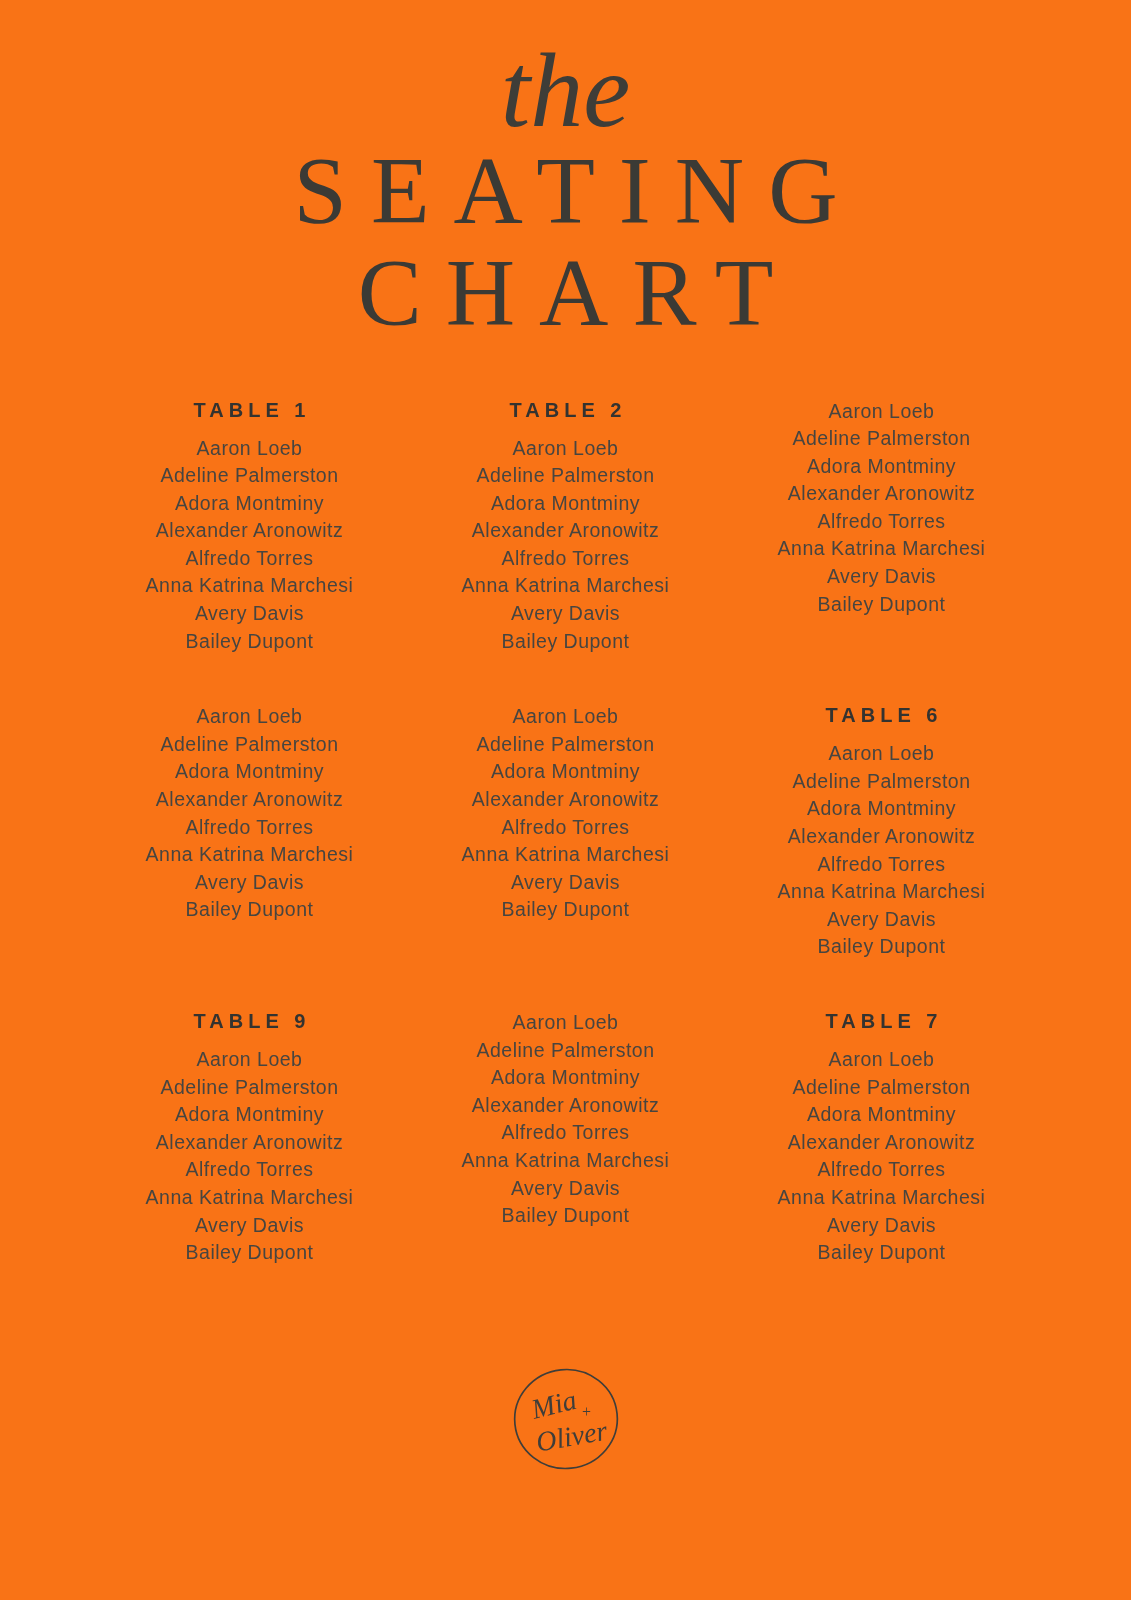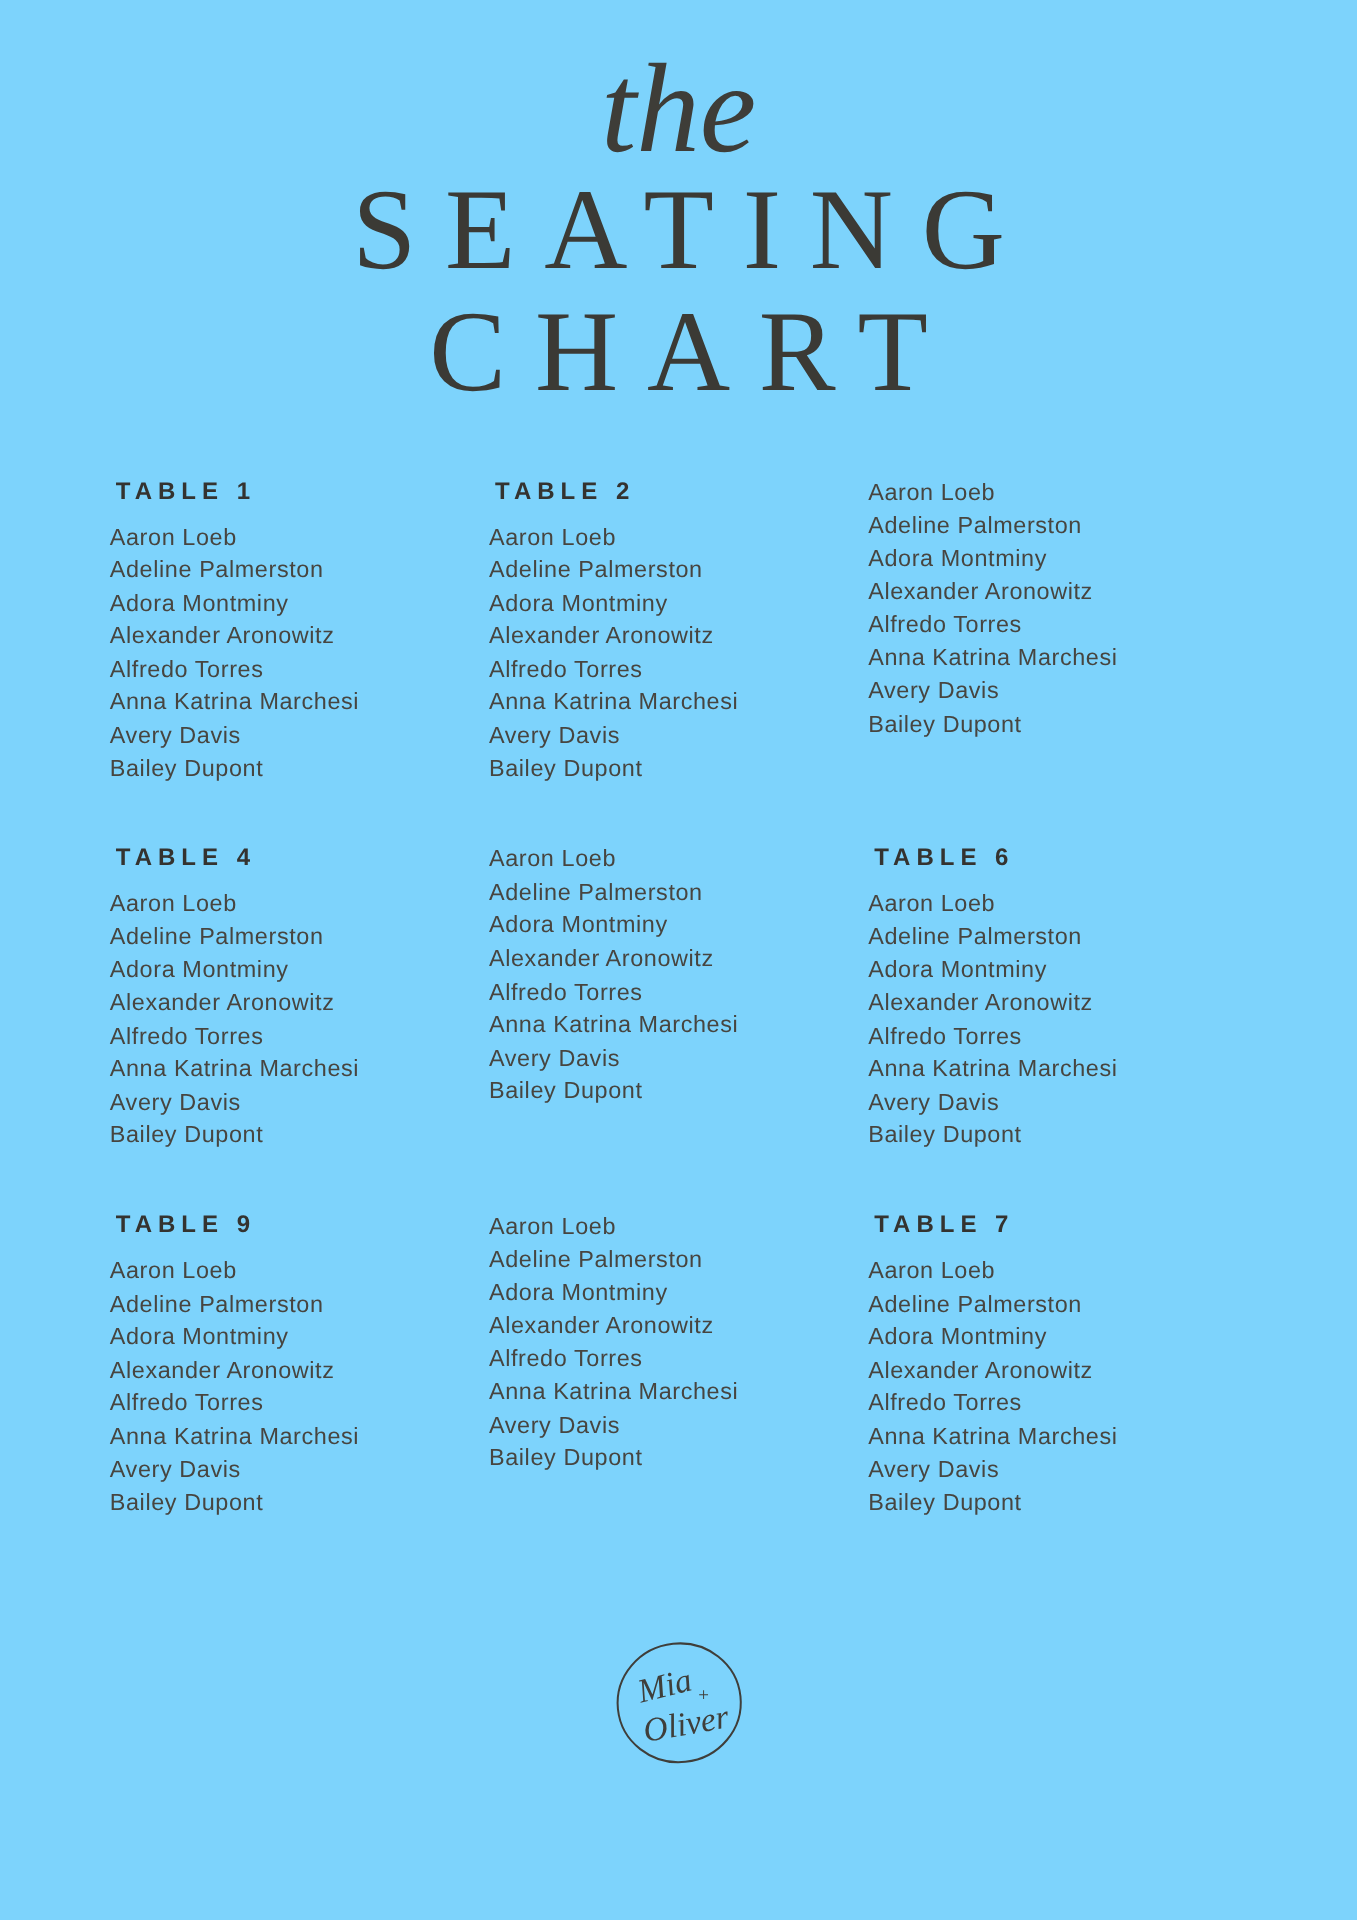--- a/index.html
+++ b/index.html
@@ -39,21 +39,21 @@
     color: #3b3a35;
   }
   
   .grid {
     width: 948px;
     margin: 54px auto 0;
     display: grid;
     grid-template-columns: repeat(3, 1fr);
     row-gap: 48px;
   }
-  .table-card { }
+  .table-card { text-align: center; }
   .table-label {
     font-family: "Liberation Sans", sans-serif;
     font-size: 20px;
     font-weight: 700;
     letter-spacing: 5px;
     padding-left: 5px;
     line-height: 1.2;
     color: #343330;
     margin-bottom: 13px;
   }
@@ -73,21 +73,21 @@
   .logo-svg { display: block; }
   .logo-text {
     font-family: "Liberation Serif", serif;
     font-style: italic;
     fill: #3f3e3a;
   }
 </style>
 </head>
 <body>
 
-<div class="page" style="background: #7dd3fc;">
+<div class="page" style="background: #f97316;">
 
   <header class="header">
     <div class="script-the">the</div>
     <h1 class="title">
       <span class="title-line">SEATING</span>
       <span class="title-line">CHART</span>
     </h1>
   </header>
 
   <main class="grid">
@@ -126,21 +126,20 @@
           <li class="guest-name">Adora Montminy</li>
           <li class="guest-name">Alexander Aronowitz</li>
           <li class="guest-name">Alfredo Torres</li>
           <li class="guest-name">Anna Katrina Marchesi</li>
           <li class="guest-name">Avery Davis</li>
           <li class="guest-name">Bailey Dupont</li>
         </ul>
   </section>
 
   <section class="table-card">
-    <h2 class="table-label">TABLE 4</h2>
     <ul class="guest-list">
           <li class="guest-name">Aaron Loeb</li>
           <li class="guest-name">Adeline Palmerston</li>
           <li class="guest-name">Adora Montminy</li>
           <li class="guest-name">Alexander Aronowitz</li>
           <li class="guest-name">Alfredo Torres</li>
           <li class="guest-name">Anna Katrina Marchesi</li>
           <li class="guest-name">Avery Davis</li>
           <li class="guest-name">Bailey Dupont</li>
         </ul>

